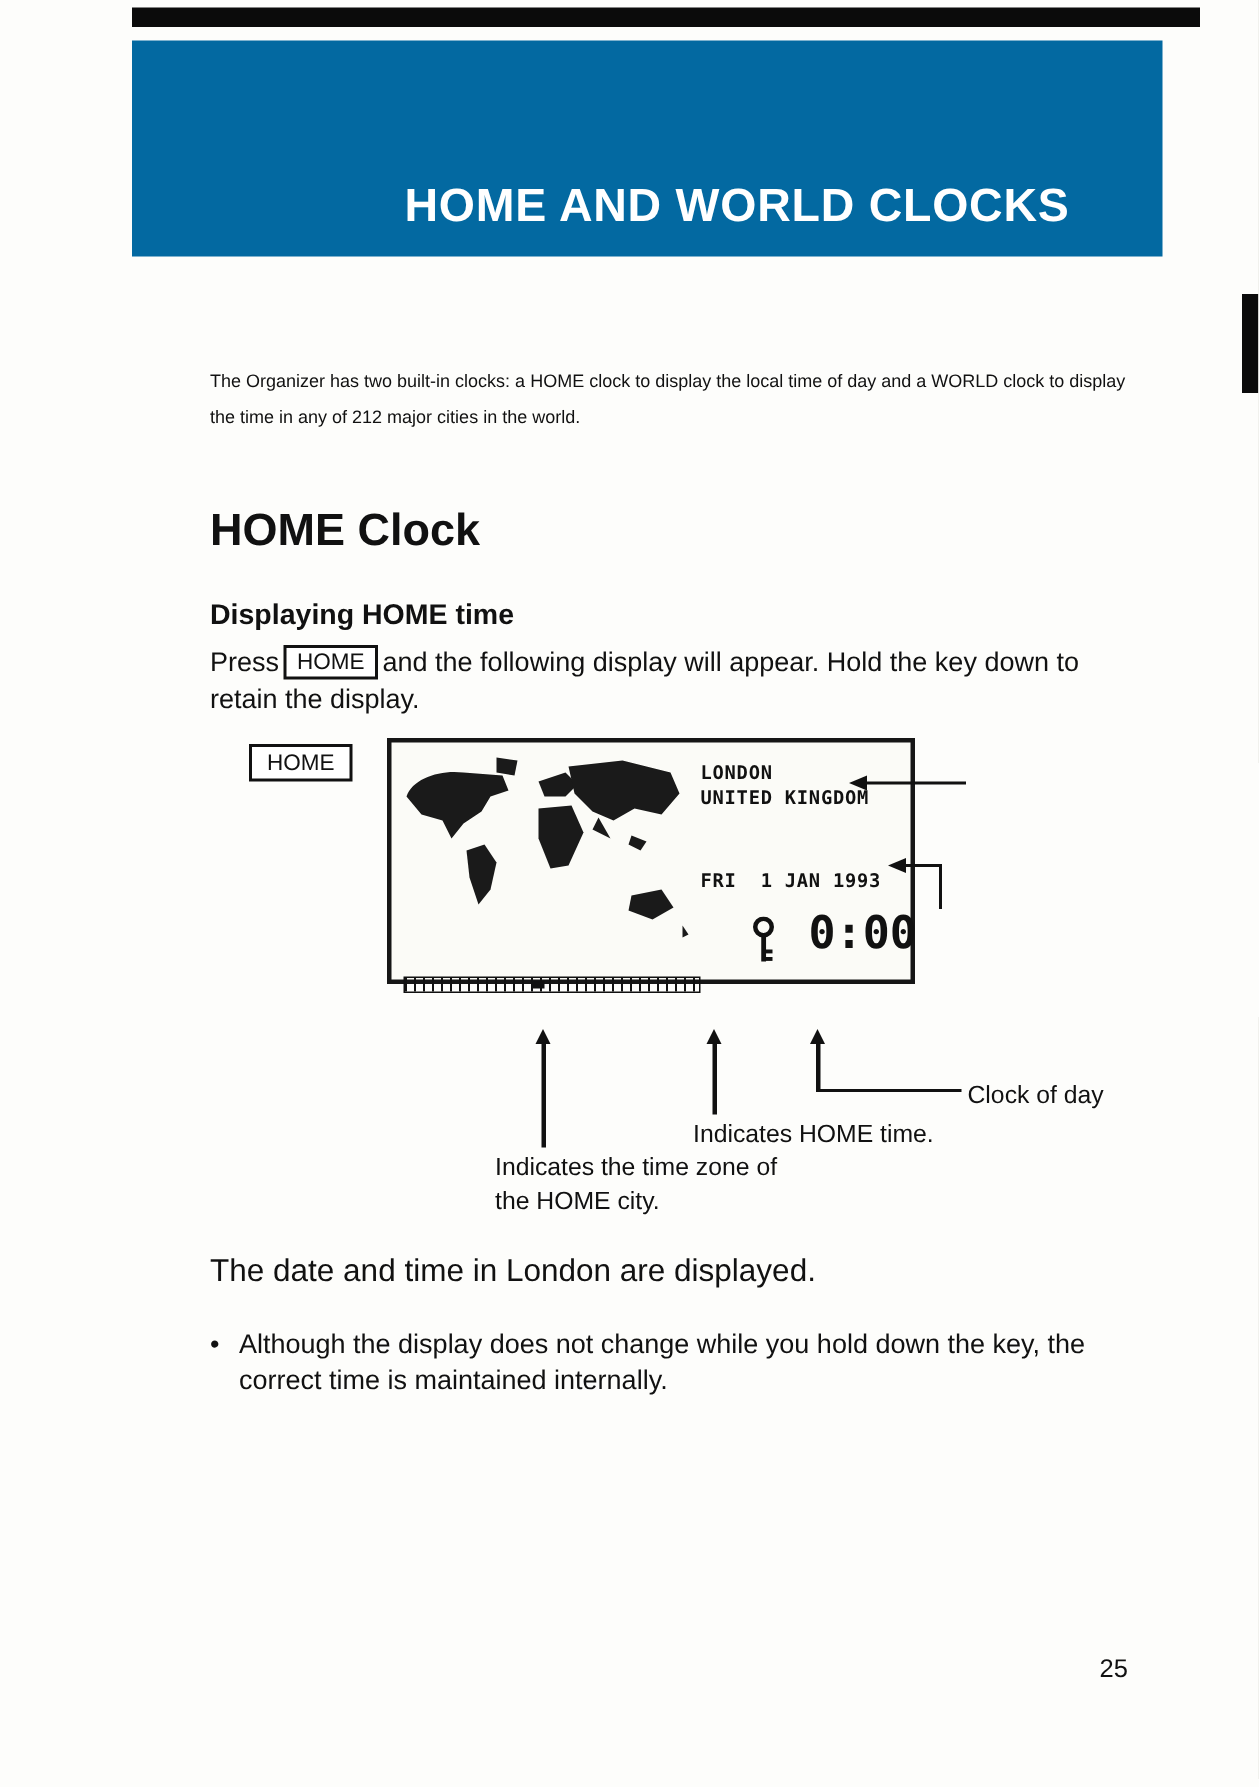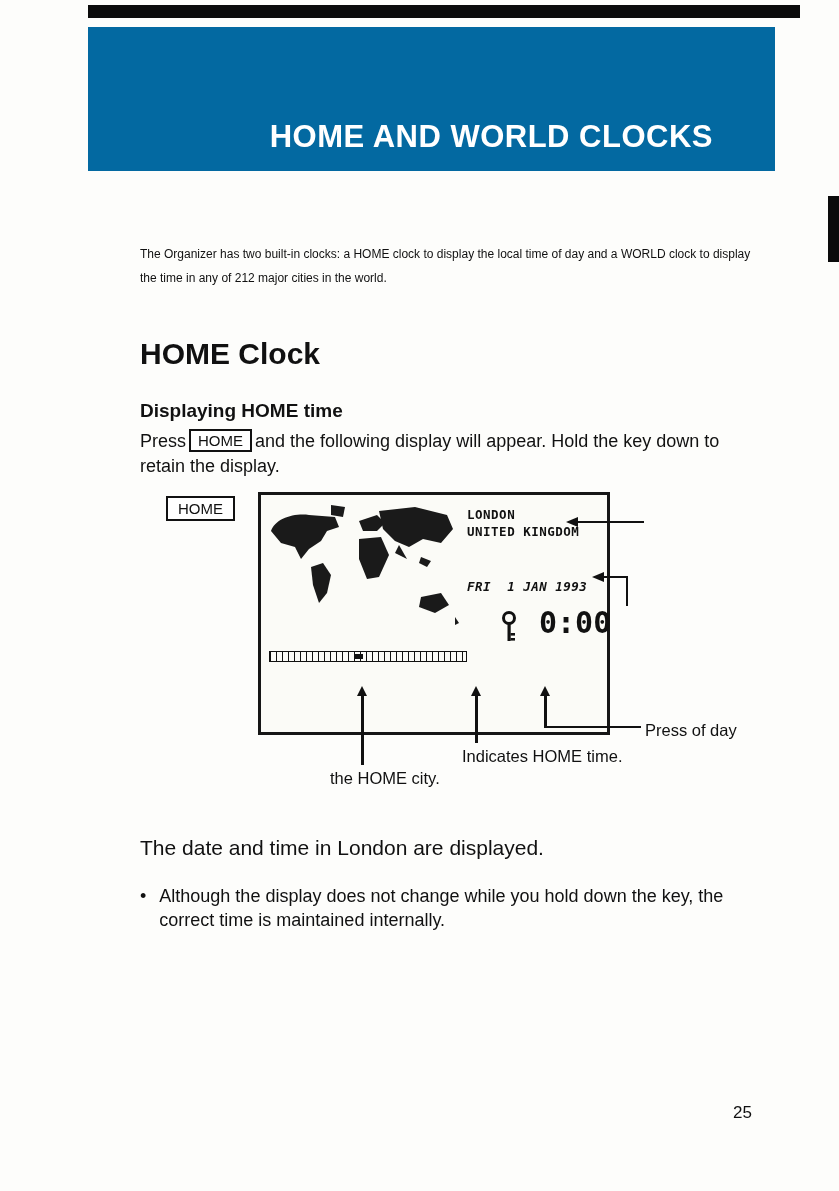--- a/index.html
+++ b/index.html
@@ -30,37 +30,37 @@
   .fig-key{position:absolute; left:166px; top:496px; border:2px solid #111; background:#fff;
     padding:2px 10px; font-size:15px;}
   .result{position:absolute; left:140px; top:836px; font-size:21px; margin:0;}
   .note{position:absolute; left:140px; top:884px; width:606px; display:flex; gap:13px;
     font-size:18px; line-height:24px;}
   .note-bullet{flex:0 0 auto; font-size:18px;}
   .pageno{position:absolute; left:733px; top:1103px; font-size:17px;}
 
   
   .lcd{
-    position:absolute; left:258px; top:492px; width:352px; height:243px;
+    position:absolute; left:258px; top:492px; width:352px; height:164px;
     border:3px solid #161616; box-sizing:border-box; background:#fbfbf7;
   }
   .map{position:absolute; left:4px; top:6px; width:204px; height:144px;}
   .tzbar{
     position:absolute; left:8px; top:156px; width:198px; height:11px;
     border:1px solid #111; box-sizing:border-box;
     background:repeating-linear-gradient(90deg,#111 0 1.5px,transparent 1.5px 6px);
   }
   .tzmark{position:absolute; left:84px; top:2px; width:9px; height:5px; background:#111;}
   .lcd-city,.lcd-country,.lcd-date{
     position:absolute; font-family:"DejaVu Sans Mono", monospace; font-weight:bold;
     font-size:12.5px; letter-spacing:0.5px; white-space:pre;
   }
   .lcd-city{left:206px; top:12px;}
   .lcd-country{left:206px; top:29px;}
-  .lcd-date{left:206px; top:84px;font-style:italic;}
+  .lcd-date{left:206px; top:84px;}
   .keyicon{position:absolute; left:240px; top:116px; width:16px; height:32px;}
   .lcd-time{
     position:absolute; left:278px; top:110px;
     font-family:"DejaVu Sans Mono", monospace; font-weight:bold; font-size:30px;
   }
 
   
   .co{position:absolute; font-size:16.5px; line-height:22.5px;}
   .co-city{left:646px; top:509px;}
   .co-day{left:634px; top:588px;}
@@ -128,31 +128,32 @@
   <div class="arrow-left" style="left:566px; top:517px;"></div>
   <div class="ln" style="left:578px; top:521px; width:66px; height:2px;"></div>
 
   <div class="arrow-left" style="left:592px; top:572px;"></div>
   <div class="ln" style="left:604px; top:576px; width:24px; height:2px;"></div>
   <div class="ln" style="left:626px; top:576px; width:2px; height:30px;"></div>
 
   <div class="arrow-up" style="left:357px; top:686px;"></div>
   <div class="ln" style="left:361px; top:695px; width:2.5px; height:70px;"></div>
   <div class="co co-tz">
+    <div>Indicates the time zone of</div>
     <div>the HOME city.</div>
   </div>
 
   <div class="arrow-up" style="left:471px; top:686px;"></div>
   <div class="ln" style="left:475px; top:695px; width:2.5px; height:48px;"></div>
   <div class="co co-home">Indicates HOME time.</div>
 
   <div class="arrow-up" style="left:540px; top:686px;"></div>
   <div class="ln" style="left:544px; top:695px; width:2.5px; height:33px;"></div>
   <div class="ln" style="left:544px; top:726px; width:97px; height:2px;"></div>
-  <div class="co co-time">Press of day</div>
+  <div class="co co-time">Clock of day</div>
 
   <p class="result">The date and time in London are displayed.</p>
   <div class="note">
     <span class="note-bullet">•</span>
     <span>Although the display does not change while you hold down the key, the correct time is maintained internally.</span>
   </div>
 
   <div class="pageno">25</div>
 </div>
 

